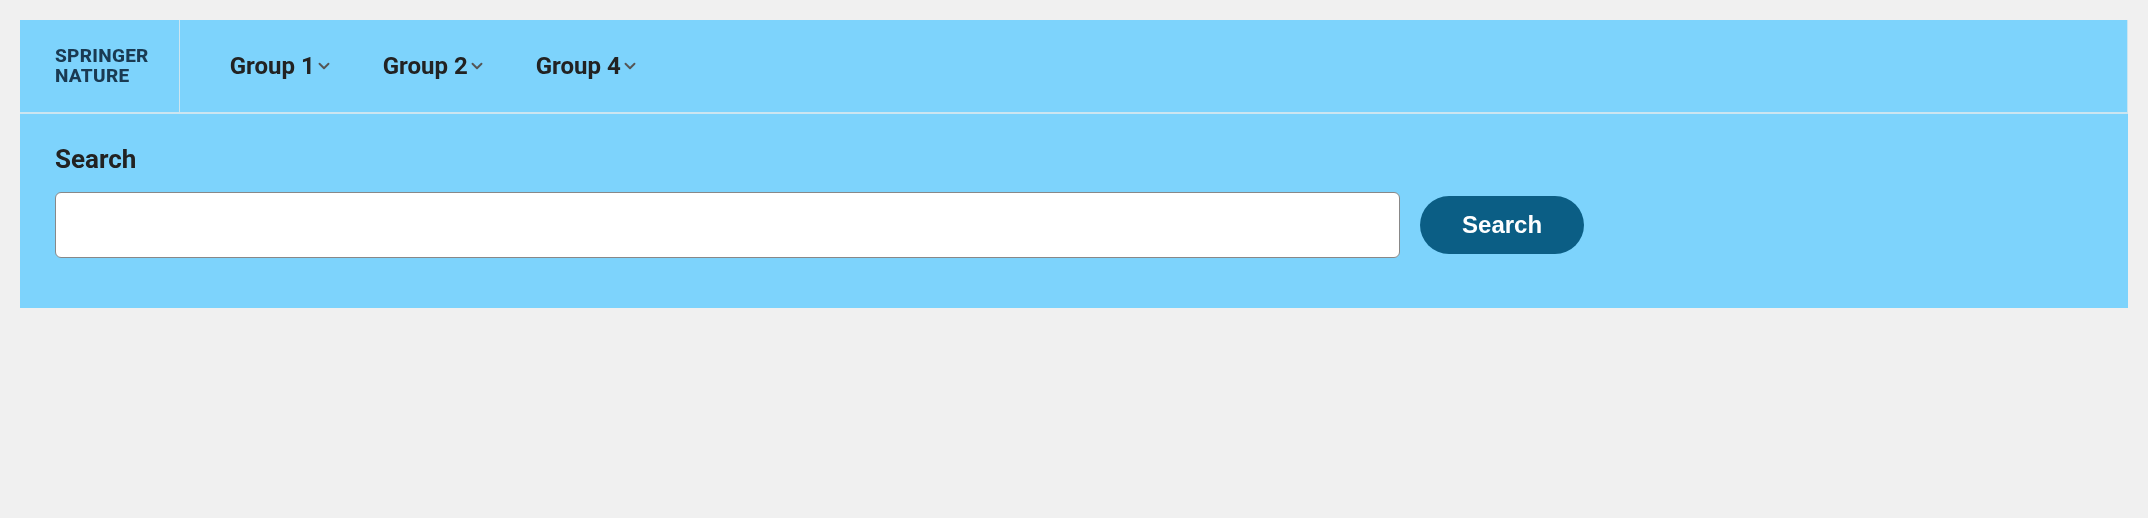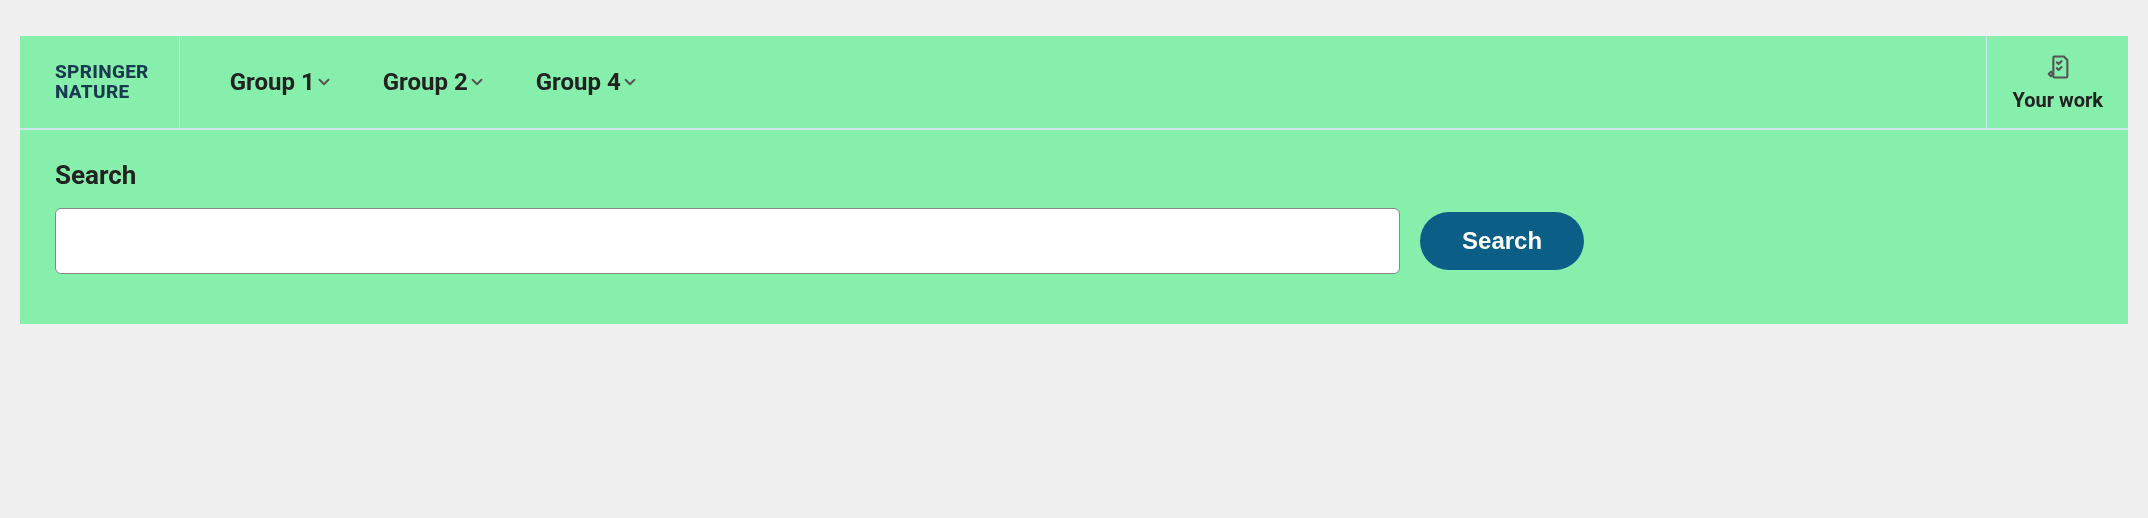--- a/index.html
+++ b/index.html
@@ -2,23 +2,23 @@
 <html><head>
 <meta charset="utf-8">
 <style>
   * { box-sizing: border-box; margin: 0; padding: 0; }
   body {
     font-family: -apple-system, BlinkMacSystemFont, "Segoe UI", Roboto, Helvetica, Arial, sans-serif;
     background: #f0f0f0;
     padding: 20px;
   }
   .container {
-    background: #86efac;
+    background: #7dd3fc;
     max-width: 2108px;
-    margin: 16px auto;
+    margin: 0 auto;
   }
   .header {
     display: flex;
     align-items: stretch;
     border-bottom: 2px solid #cce5f0;
     height: 94px;
   }
   .logo-box {
     display: flex;
     align-items: center;
@@ -154,31 +154,20 @@
         <span>Group 4</span>
         <span class="chevron">
           <svg width="18" height="18" viewBox="0 0 24 24" fill="none" stroke-width="2.5" stroke-linecap="round" stroke-linejoin="round">
               <polyline points="6 9 12 15 18 9"></polyline>
             </svg>
         </span>
       </div>
     </div>
 
     <div class="right-section">
-      <div class="right-item">
-        <span class="icon">
-          <svg width="28" height="28" viewBox="0 0 24 24" stroke-width="1.8" stroke-linecap="round" stroke-linejoin="round">
-            <path d="M9 3 H17 L20 6 V20 A1 1 0 0 1 19 21 H9 A1 1 0 0 1 8 20 V4 A1 1 0 0 1 9 3 Z"></path>
-            <polyline points="11 8 12.5 9.5 15 7"></polyline>
-            <polyline points="11 13 12.5 14.5 15 12"></polyline>
-            <path d="M4 18 L6 16 L8 18 L6 20 Z"></path>
-          </svg>
-        </span>
-        <span class="right-label">Your work</span>
-      </div>
     </div>
   </div>
 
   <div class="search-section">
     <div class="search-heading">Search</div>
     <div class="search-row">
       <input type="text" class="search-input" value="" style="">
       <button class="search-button">Search</button>
     </div>
   </div>

